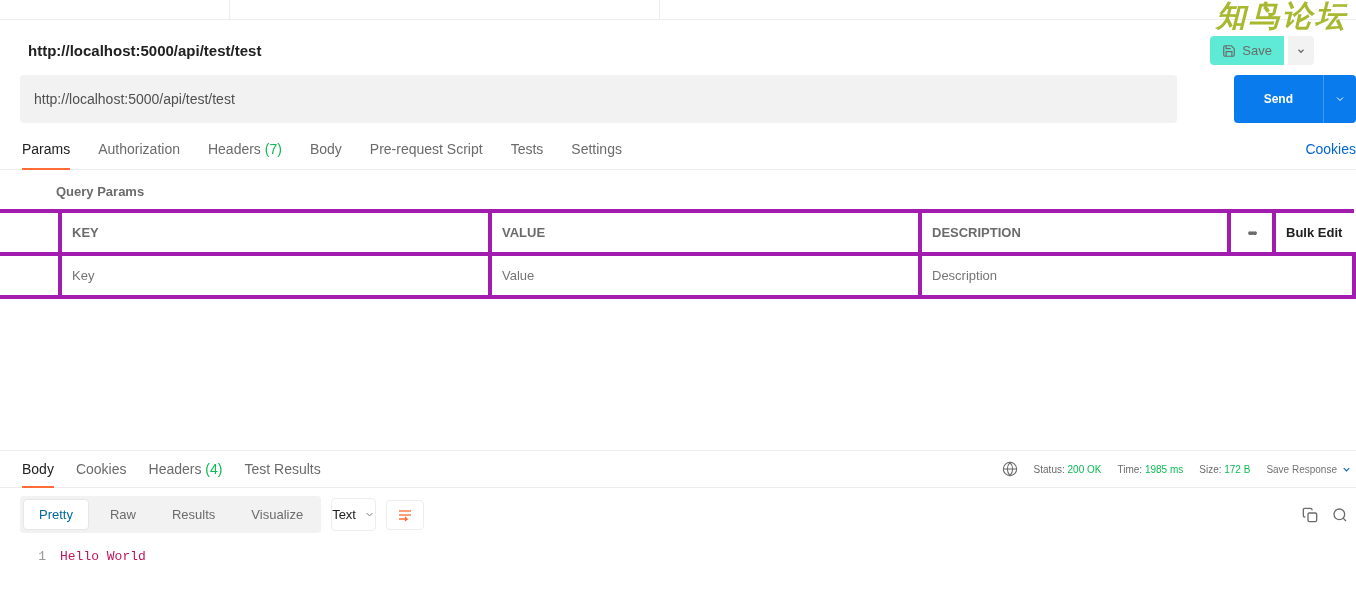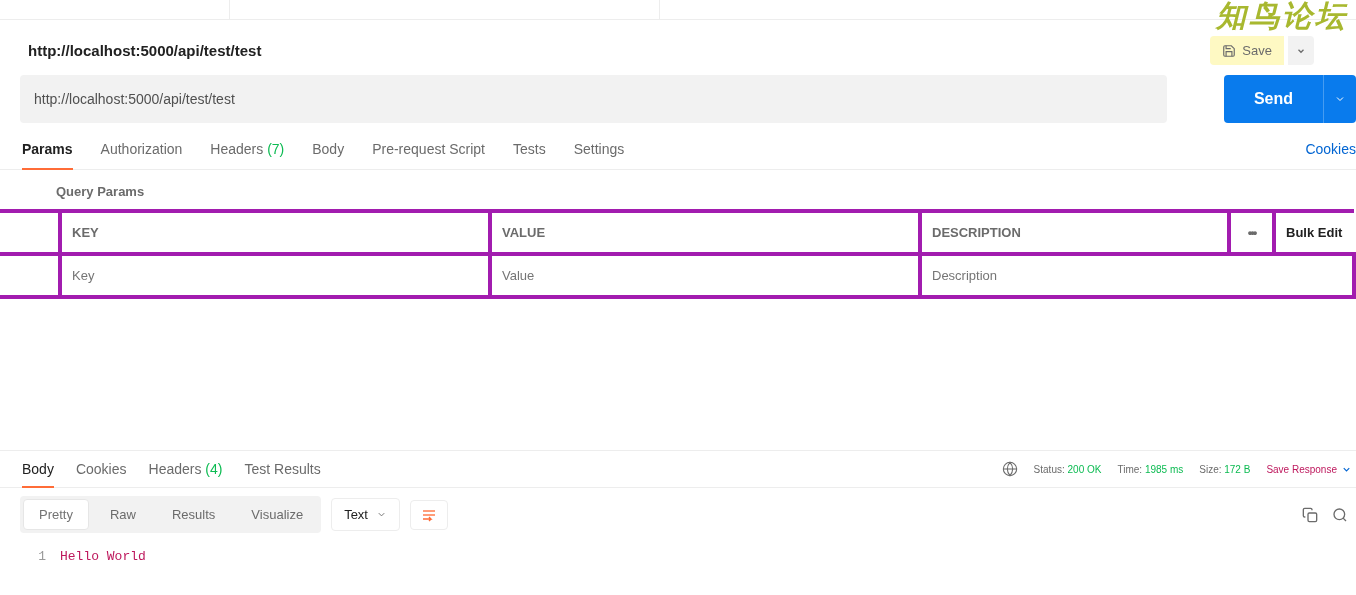--- a/index.html
+++ b/index.html
@@ -3,60 +3,60 @@
 <meta charset="utf-8">
 <style>
   * { box-sizing: border-box; margin: 0; padding: 0; }
   body { font-family: -apple-system, BlinkMacSystemFont, "Segoe UI", Arial, sans-serif; font-size: 14px; color: #212121; overflow: hidden; width: 1356px; height: 595px; background: #fff; }
   .top-tabs-strip { height: 20px; border-bottom: 1px solid #ededed; display:flex; }
   .top-tab { width:220px; height:100%; border-right:1px solid #ededed; margin-left:10px; }
   .top-tab.blank2 { margin-left:210px; }
   .req-title-bar { display: flex; align-items: center; padding: 16px 20px 10px 28px; }
   .req-title { font-weight: 600; font-size: 15px; color:#212121; }
   .req-title-right { margin-left:auto; display:flex; gap:4px; }
-  .save-btn { display:flex; align-items:center; gap:6px; background:#fef9c3; border:none; padding:7px 12px; border-radius:4px 0 0 4px; color:#6b6b6b; font-size:13px; cursor:pointer; }
+  .save-btn { display:flex; align-items:center; gap:6px; background:#5eead4; border:none; padding:7px 12px; border-radius:4px 0 0 4px; color:#6b6b6b; font-size:13px; cursor:pointer; }
   .save-drop { background:#f2f2f2; border:none; padding:7px 8px; border-radius:0 4px 4px 0; color:#6b6b6b; cursor:pointer; display:flex; align-items:center; }
   .icon-btn { background:#fff; border:1px solid #ededed; padding:7px 8px; border-radius:4px; color:#6b6b6b; cursor:pointer; display:flex; align-items:center; }
   .url-row { display:flex; gap:10px; padding:0 0 0 20px; }
   .method-url-group { display:flex; flex:1; background:#f2f2f2; border-radius:4px; height:48px; }
   .method-select { display:flex; align-items:center; padding:0 16px 0 18px; min-width:145px; justify-content:space-between; cursor:pointer; border-right:1px solid #e8e8e8; }
   .method-label { font-weight:600; }
   .url-input { flex:1; background:transparent; border:none; padding:0 14px; font-size:14px; color:#505050; outline:none; }
   .send-btn-group { display:flex; }
-  .send-btn { background:#097bed; color:#fff; border:none; font-weight:600; font-size:16px; padding:0 30px; border-radius:4px 0 0 4px; cursor:pointer;margin-left:47px; }
+  .send-btn { background:#097bed; color:#fff; border:none; font-weight:600; font-size:12px; padding:0 30px; border-radius:4px 0 0 4px; cursor:pointer;margin-left:47px; }
   .send-drop { background:#097bed; color:#fff; border:none; border-left:1px solid rgba(255,255,255,.25); padding:0 10px; border-radius:0 4px 4px 0; cursor:pointer; display:flex; align-items:center; }
   .req-tabs { display:flex; align-items:center; padding:18px 0 0 22px; gap:28px; border-bottom:1px solid #ededed; position:relative; }
   .req-tab { padding:0 0 12px 0; color:#6b6b6b; cursor:pointer; font-size:14px; }
-  .req-tab.active { color:#212121; font-weight:700; position:relative; }
+  .req-tab.active { color:#212121; font-weight:400; position:relative; }
   .req-tab.active::after { content:""; position:absolute; left:0; right:0; bottom:-1px; height:2px; background:#ff6c37; }
   .tab-count { color:#0cbb52; }
   .cookies-link { margin-left:auto; margin-right:0; color:#0265d2; cursor:pointer; padding-bottom:12px; }
   .section-label { padding:14px 0 10px 28px; color:#6b6b6b; font-size:13px; font-weight:600;margin-left:28px; }
   .params-table { width:100%; border-collapse:collapse; }
   .params-table th, .params-table td { text-align:left; font-weight:400; padding:12px 10px; border:4px solid #a21caf; font-size:13px; }
   .params-table th { color:#6b6b6b; font-weight:600; }
   .params-table .chk-col { width:60px; border-left:none; }
   .params-table .key-col { width:430px; }
   .params-table .val-col { width:430px; }
   .params-table .more-col { width:45px; text-align:center; cursor:pointer; }
   .params-table .bulk-col { width:80px; font-weight:600; color:#212121; cursor:pointer; border-right:none; }
   .params-table input { border:none; width:100%; font-size:13px; color:#6b6b6b; outline:none; background:transparent; }
   .resp-panel { position:absolute; left:0; right:0; bottom:0; top:450px; display:flex; flex-direction:column; border-top:1px solid #ededed; }
   .resp-header-row { display:flex; align-items:center; padding:10px 0 0 22px; gap:22px; }
   .resp-tab { color:#6b6b6b; cursor:pointer; padding-bottom:10px; }
   .resp-tab.active { color:#212121; font-weight:500; position:relative; }
   .resp-tab.active::after { content:""; position:absolute; left:0; right:0; bottom:-1px; height:2px; background:#ff6c37; }
   .resp-meta { margin-left:auto; display:flex; align-items:center; gap:16px; color:#6b6b6b; font-size:10px; padding-bottom:10px; padding-right:4px; }
   .green { color:#0cbb52; }
-  .save-resp { color:#be185d; cursor:pointer; font-weight:500; display:flex; align-items:center; gap:4px; }
+  .save-resp { color:#737373; cursor:pointer; font-weight:500; display:flex; align-items:center; gap:4px; }
   .view-row { display:flex; align-items:center; padding:8px 8px 8px 20px; gap:10px; border-top:1px solid #ededed; }
   .view-group { display:flex; background:#f2f2f2; border-radius:4px; overflow:hidden; }
   .view-btn { border:none; background:transparent; padding:10px 18px; color:#6b6b6b; cursor:pointer; font-size:13px; }
-  .view-btn.active { background:#fff; border:1px solid #e6e6e6; border-radius:4px; color:#737373; font-weight:500; margin:3px; padding:7px 15px; }
-  .type-select { display:flex; align-items:center; gap:8px; border:1px solid #ededed; border-radius:4px; padding:8px 12px; cursor:pointer; font-size:13px; }
+  .view-btn.active { background:#fff; border:1px solid #e6e6e6; border-radius:4px; color:#0369a1; font-weight:500; margin:3px; padding:7px 15px; }
+  .type-select { display:flex; align-items:center; gap:8px; border:1px solid #ededed; border-radius:4px; padding:8px 0; cursor:pointer; font-size:13px; }
   .wrap-btn { border:1px solid #ededed; border-radius:4px; padding:7px 10px; cursor:pointer; background:#fff; display:flex; align-items:center; }
   .resp-tools-right { margin-left:auto; display:flex; gap:14px; color:#6b6b6b; }
   .code-area { display:flex; padding:8px 0 0 0; font-family:"Courier New",monospace; font-size:13px; }
   .gutter { width:60px; text-align:right; color:#9a9a9a; padding-right:14px; }
   .code-line { color:#be185d; }
   .watermark { position:absolute; top:-4px; right:8px; font-size:30px; font-weight:700; font-style:italic; color:#a8b82f; letter-spacing:3px; font-family:"STKaiti","KaiTi",serif; pointer-events:none; }
   svg { display:block; }
 </style>
 </head>
 <body>

